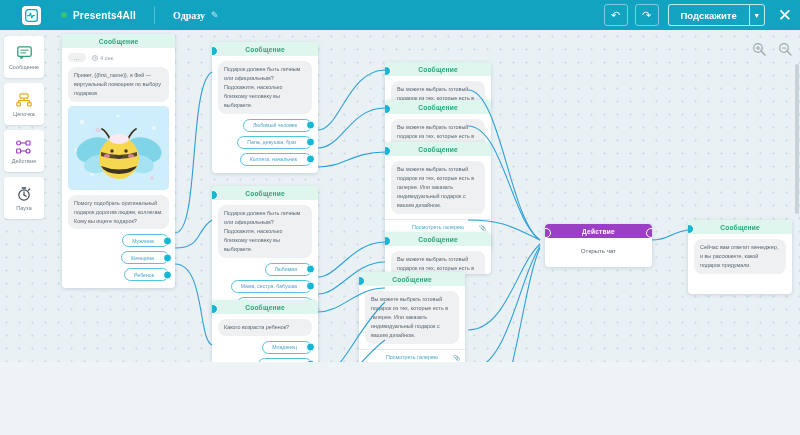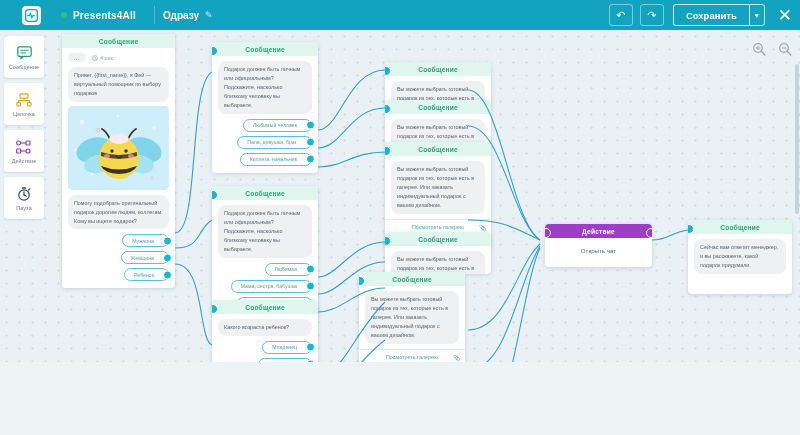--- a/index.html
+++ b/index.html
@@ -22,21 +22,21 @@
     width:19px;height:19px;background:#ffffff;border-radius:4px;
     display:flex;align-items:center;justify-content:center;margin-left:14px;
   }
   .logo-box svg{display:block;}
   .brand{
     display:flex;align-items:center;margin-left:20px;gap:6px;
   }
   .brand .dot{width:6px;height:6px;border-radius:50%;background:#36c07a;}
   .brand .name{color:#ffffff;font-size:10px;font-weight:bold;letter-spacing:.2px;}
   .divider-v{width:1px;height:18px;background:rgba(255,255,255,.28);margin-left:18px;}
-  .flowname{display:flex;align-items:center;margin-left:8px;gap:6px;}
+  .flowname{display:flex;align-items:center;margin-left:18px;gap:6px;font-family:Liberation Serif, serif;}
   .flowname .txt{color:#ffffff;font-size:10px;font-weight:bold;}
   .flowname .pen{color:#cdeef6;font-size:9px;}
   .header-right{margin-left:auto;display:flex;align-items:center;gap:7px;}
   .icon-btn{
     width:22px;height:20px;border:1px solid rgba(255,255,255,.45);
     border-radius:3px;color:#ffffff;font-size:11px;
     display:flex;align-items:center;justify-content:center;
     background:transparent;cursor:pointer;
   }
   .save-group{display:flex;align-items:stretch;margin-left:2px;}
@@ -189,21 +189,21 @@
 
     <div class="flowname">
       <span class="txt">Одразу</span>
       <span class="pen">✎</span>
     </div>
 
     <div class="header-right">
       <div class="icon-btn">↶</div>
       <div class="icon-btn">↷</div>
       <div class="save-group">
-        <div class="save-btn">Сохранить</div>
+        <div class="save-btn">Подскажите</div>
         <div class="save-caret">▼</div>
       </div>
       <div class="close-x">✕</div>
     </div>
   </div>
 
   <div class="canvas">
 
     <svg class="edges">
       <g fill="none" stroke="#2e9fd6" stroke-width="1.1">

